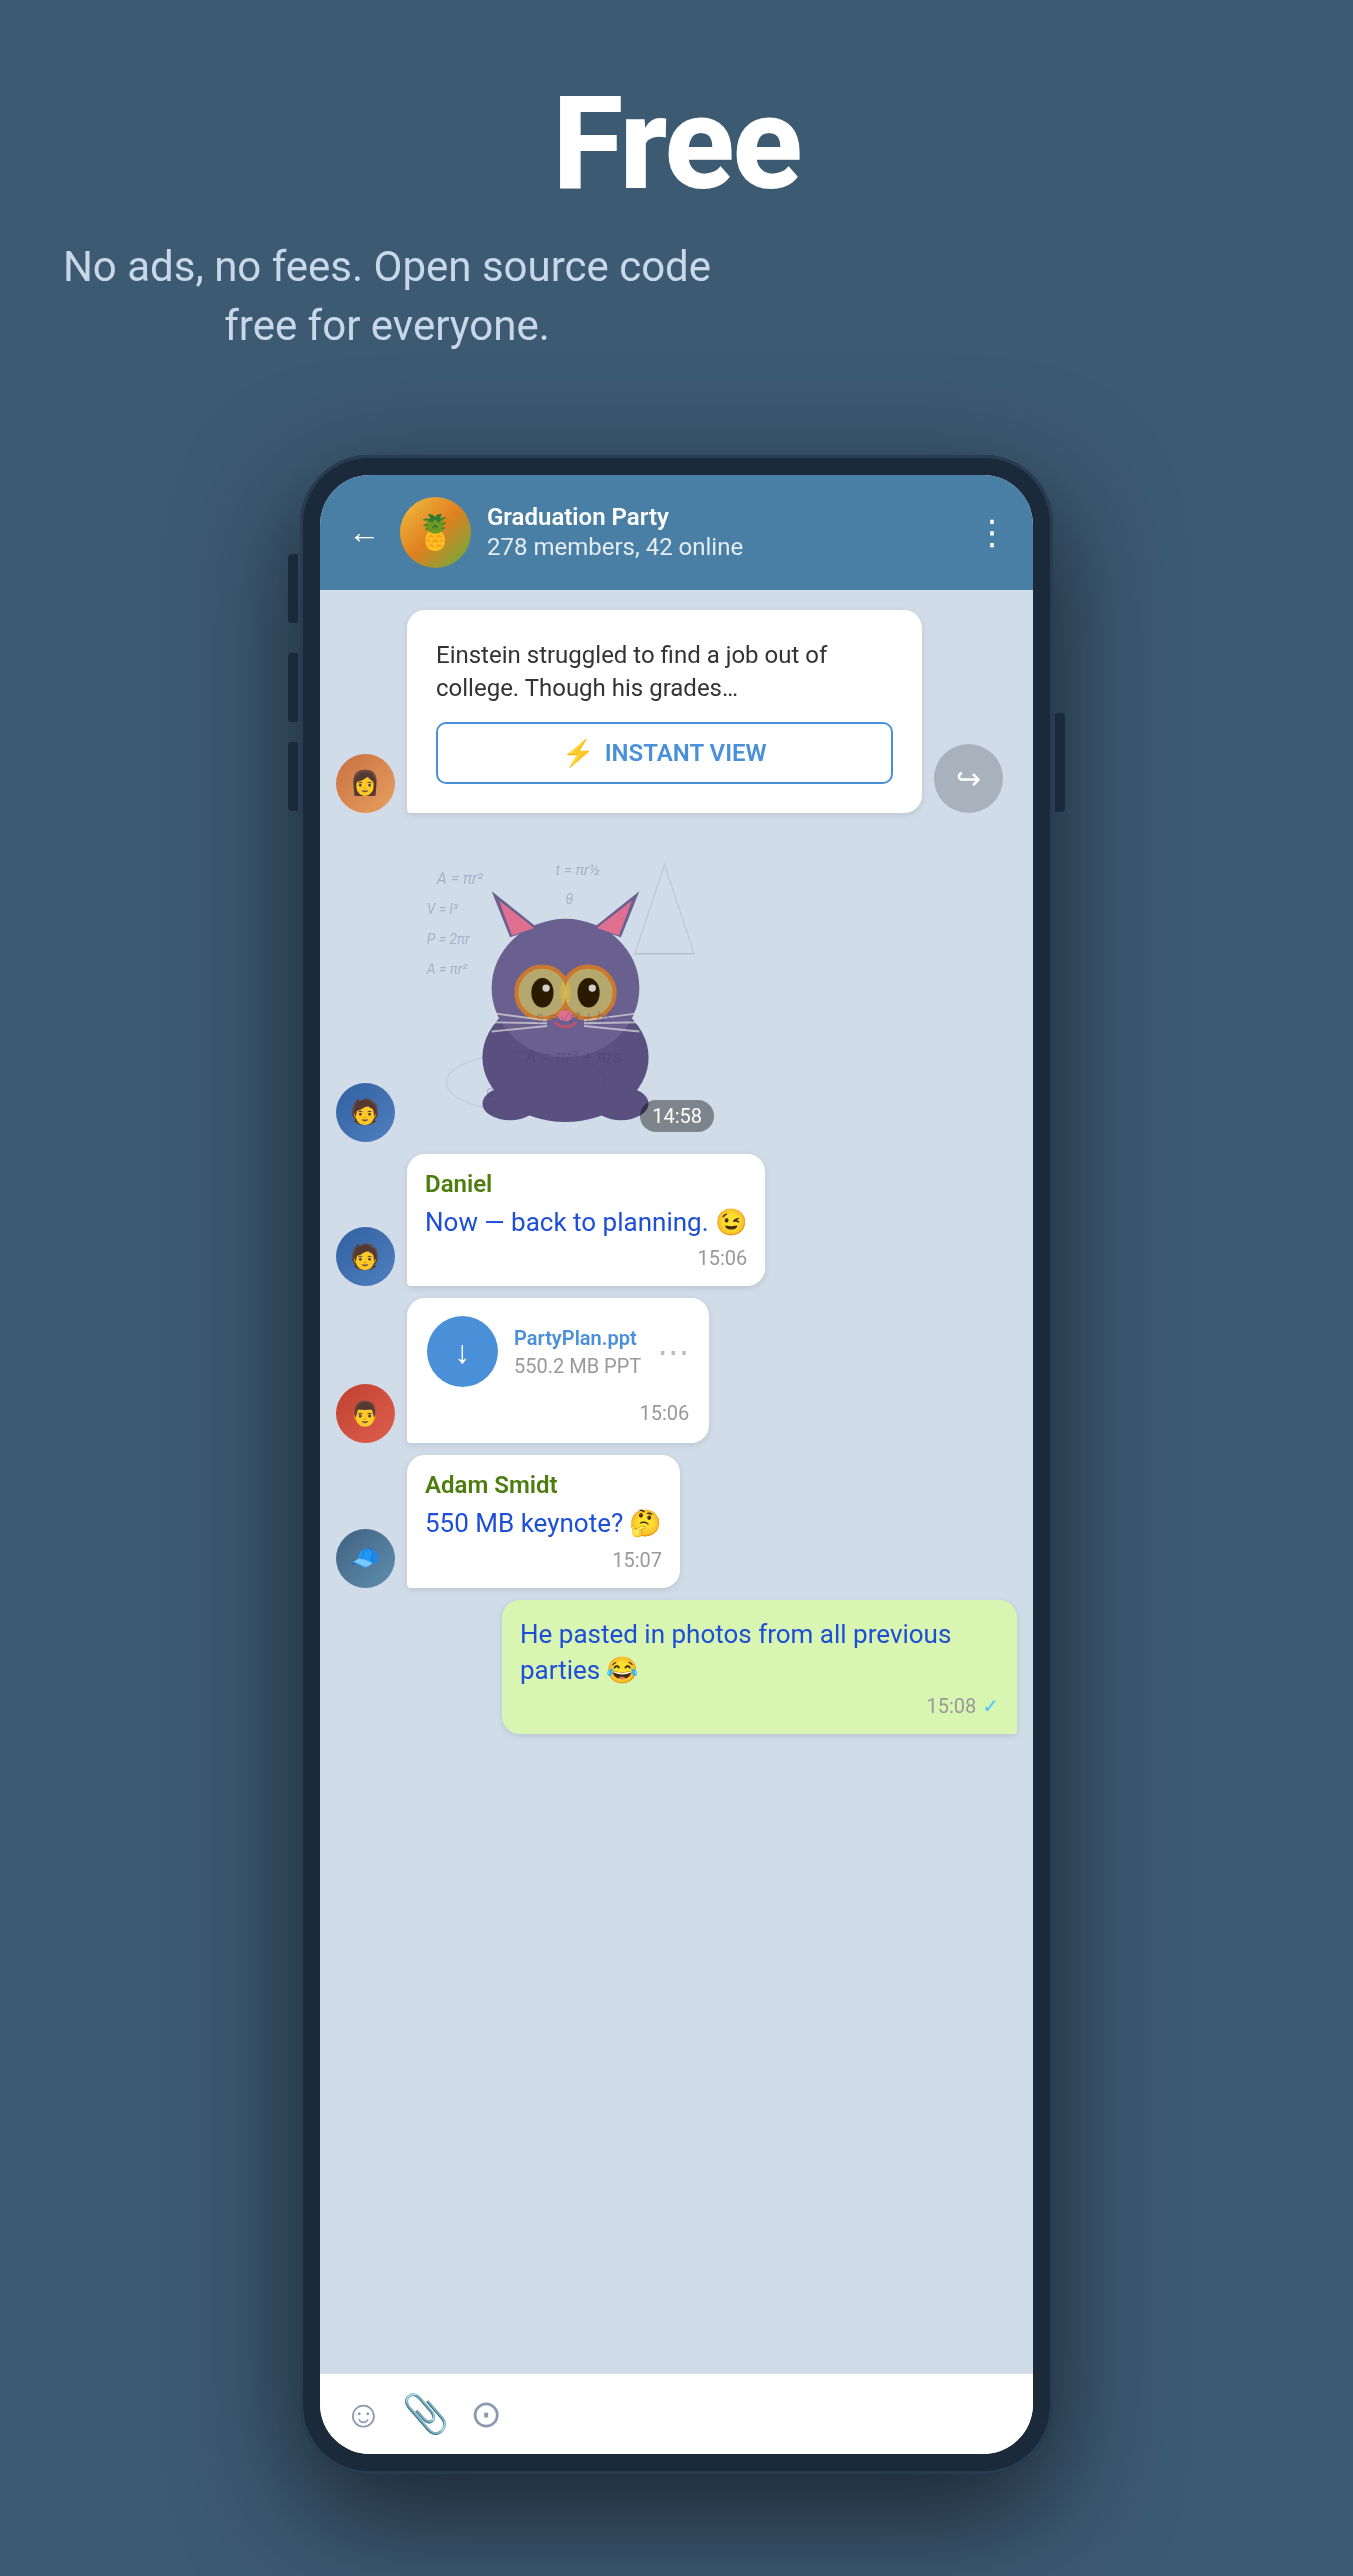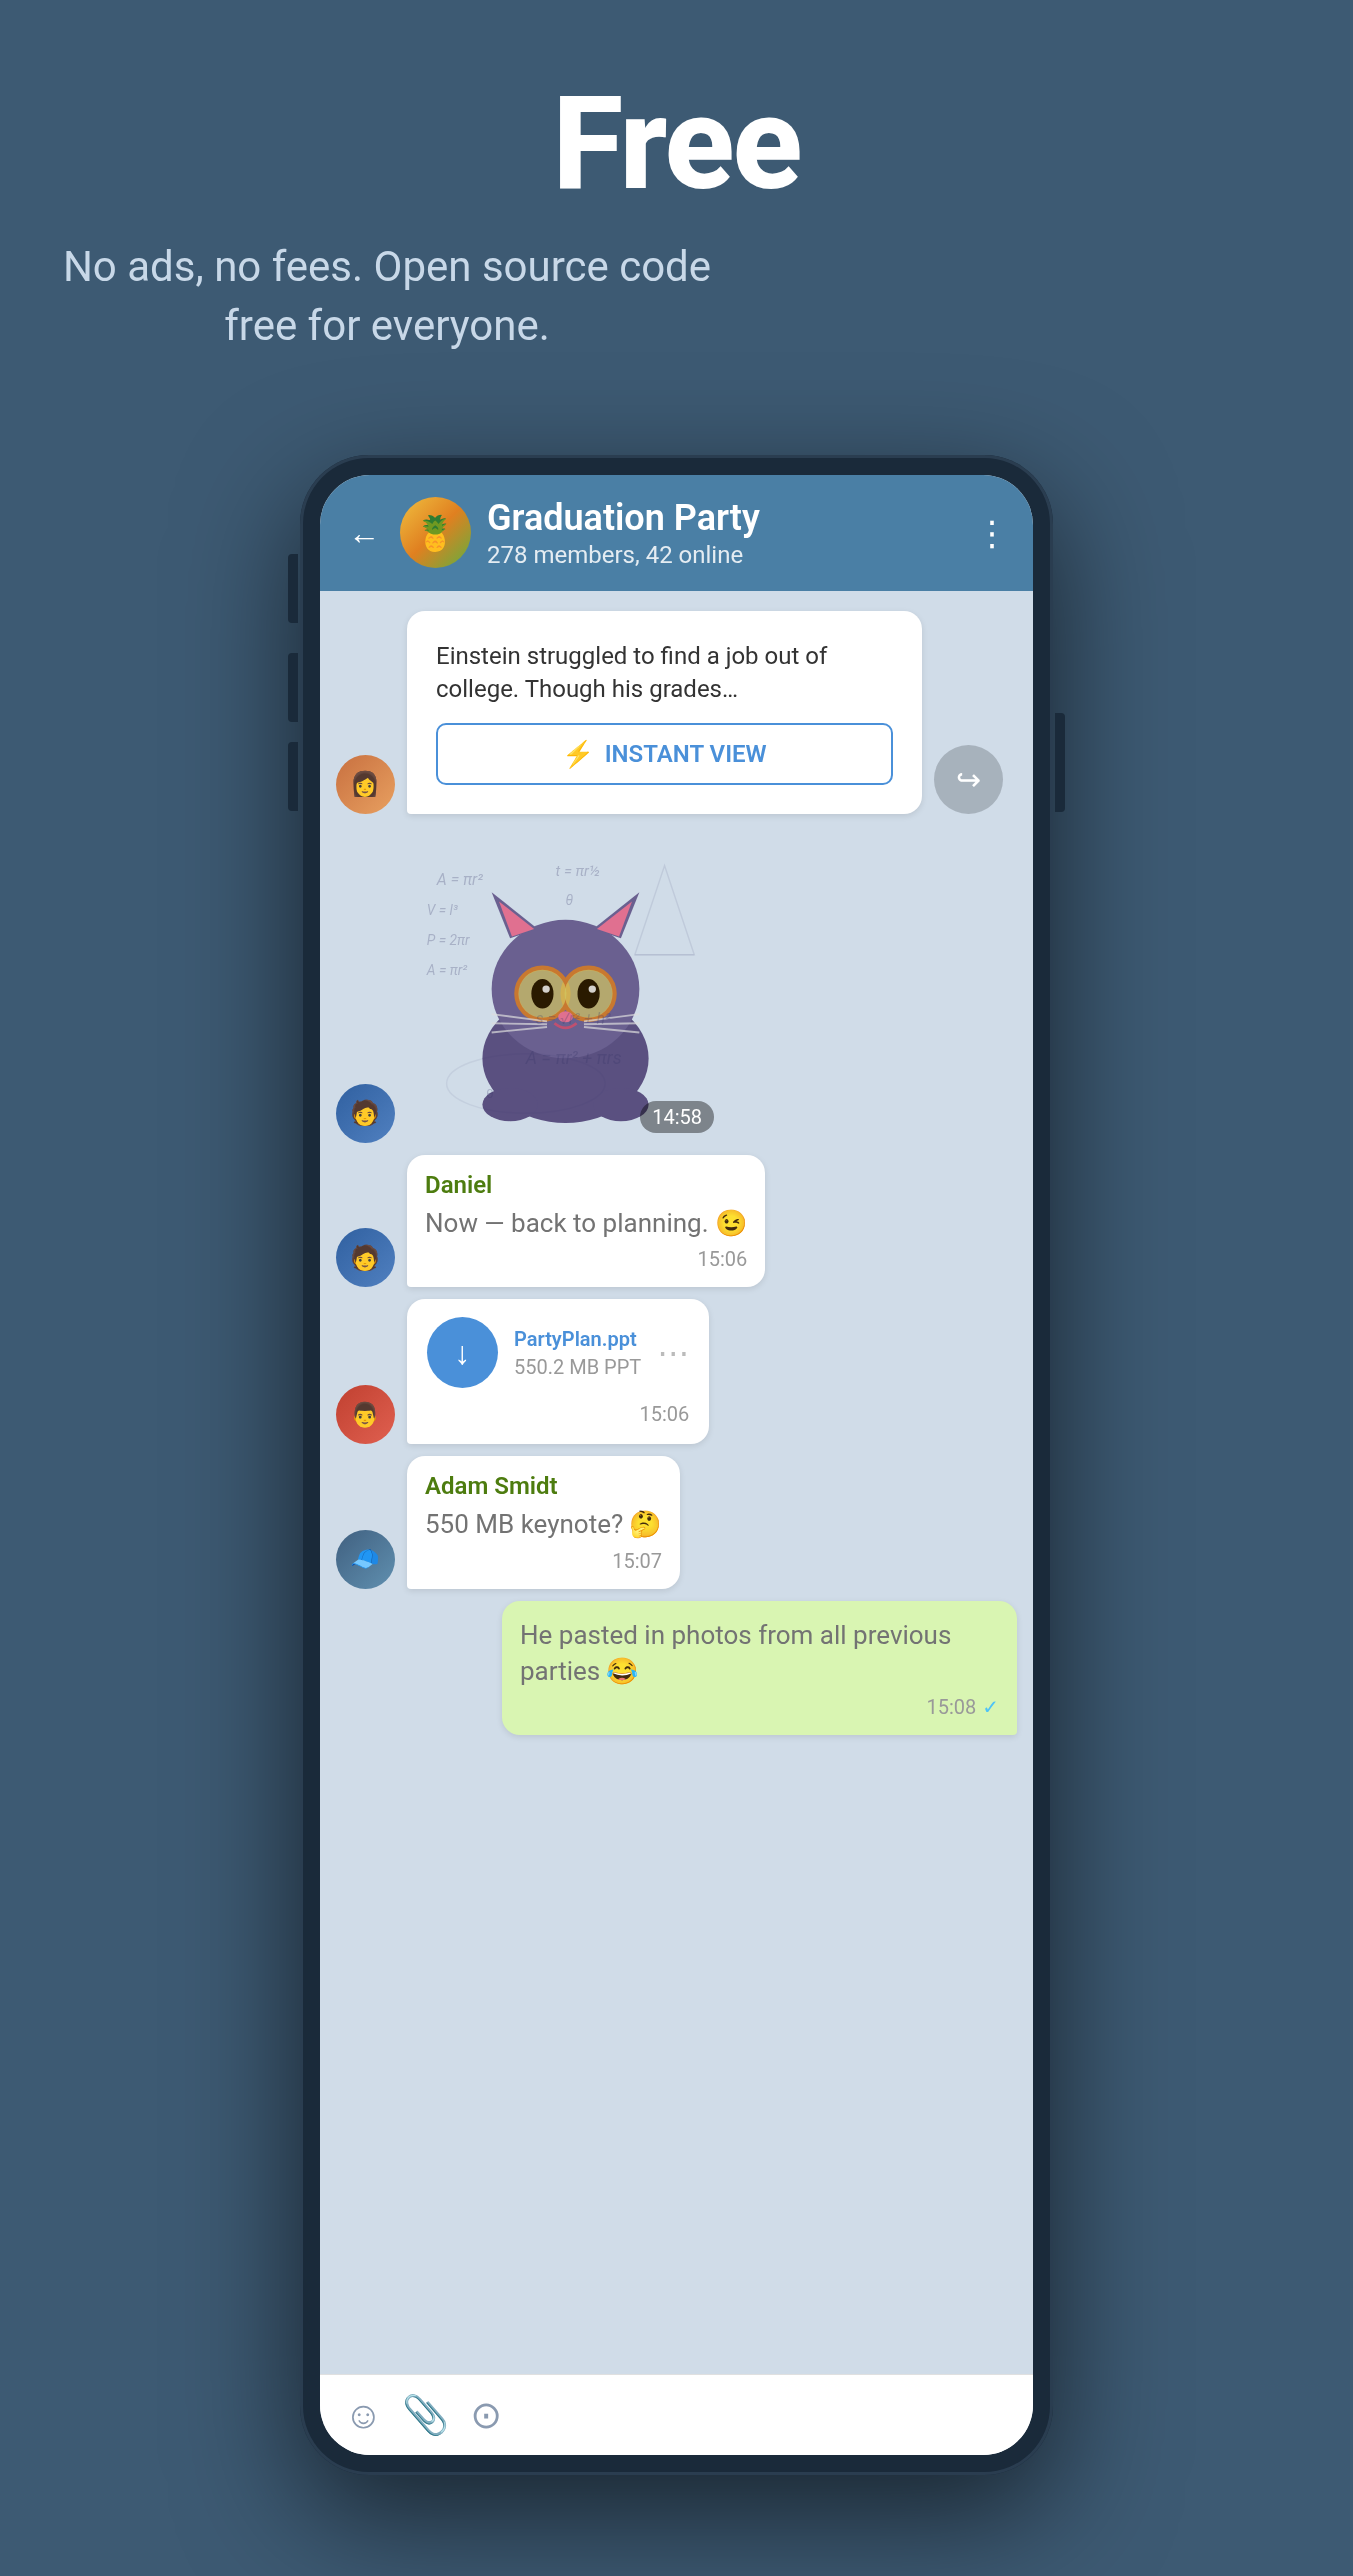--- a/index.html
+++ b/index.html
@@ -116,21 +116,21 @@
       font-size: 34px;
       overflow: hidden;
       flex-shrink: 0;
     }
 
     .group-info {
       flex: 1;
     }
 
     .group-name {
-      font-size: 36px;
+      font-size: 24px;
       font-weight: 600;
       color: white;
     }
 
     .group-meta {
       font-size: 24px;
       color: rgba(255,255,255,0.85);
       margin-top: 2px;
     }
 
@@ -207,21 +207,21 @@
 
     .bubble-sender {
       font-size: 24px;
       font-weight: 600;
       color: #4d7c0f;
       margin-bottom: 6px;
     }
 
     .bubble-text {
       font-size: 26px;
-      color: #737373;
+      color: #1d4ed8;
       line-height: 1.4;
     }
 
     .bubble-time {
       font-size: 20px;
       color: #999;
       text-align: right;
       margin-top: 6px;
       display: flex;
       justify-content: flex-end;

